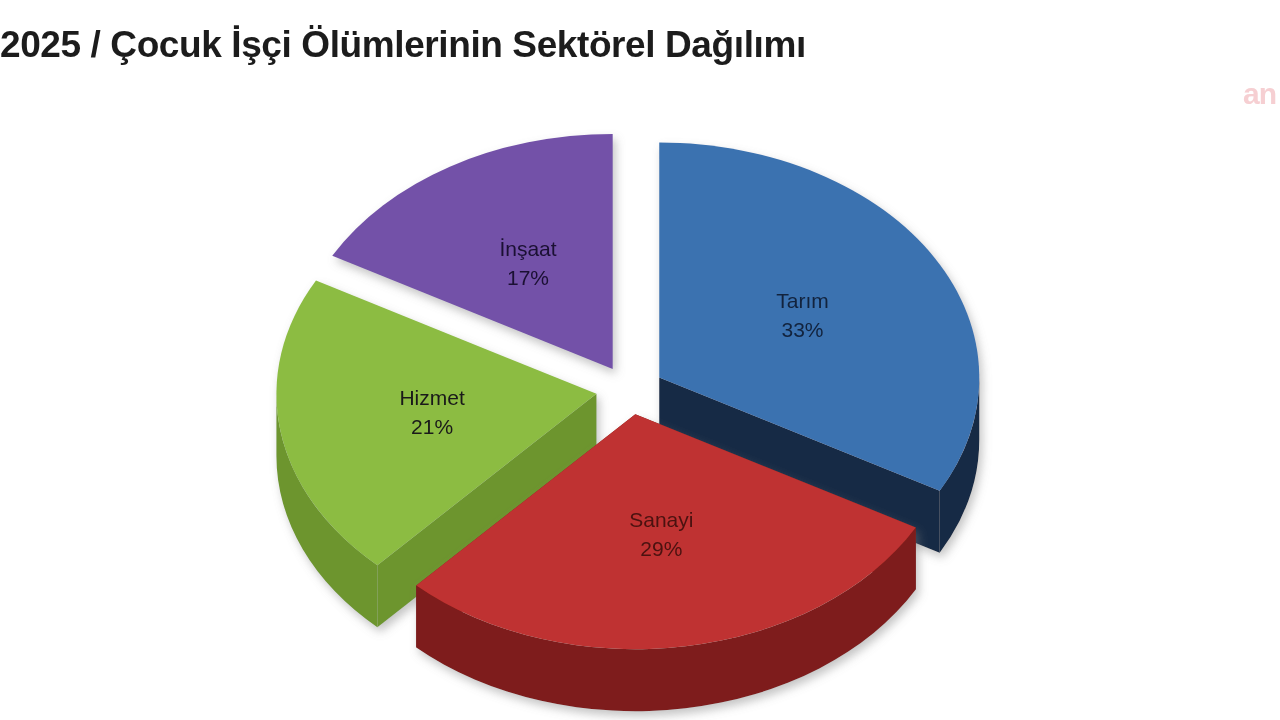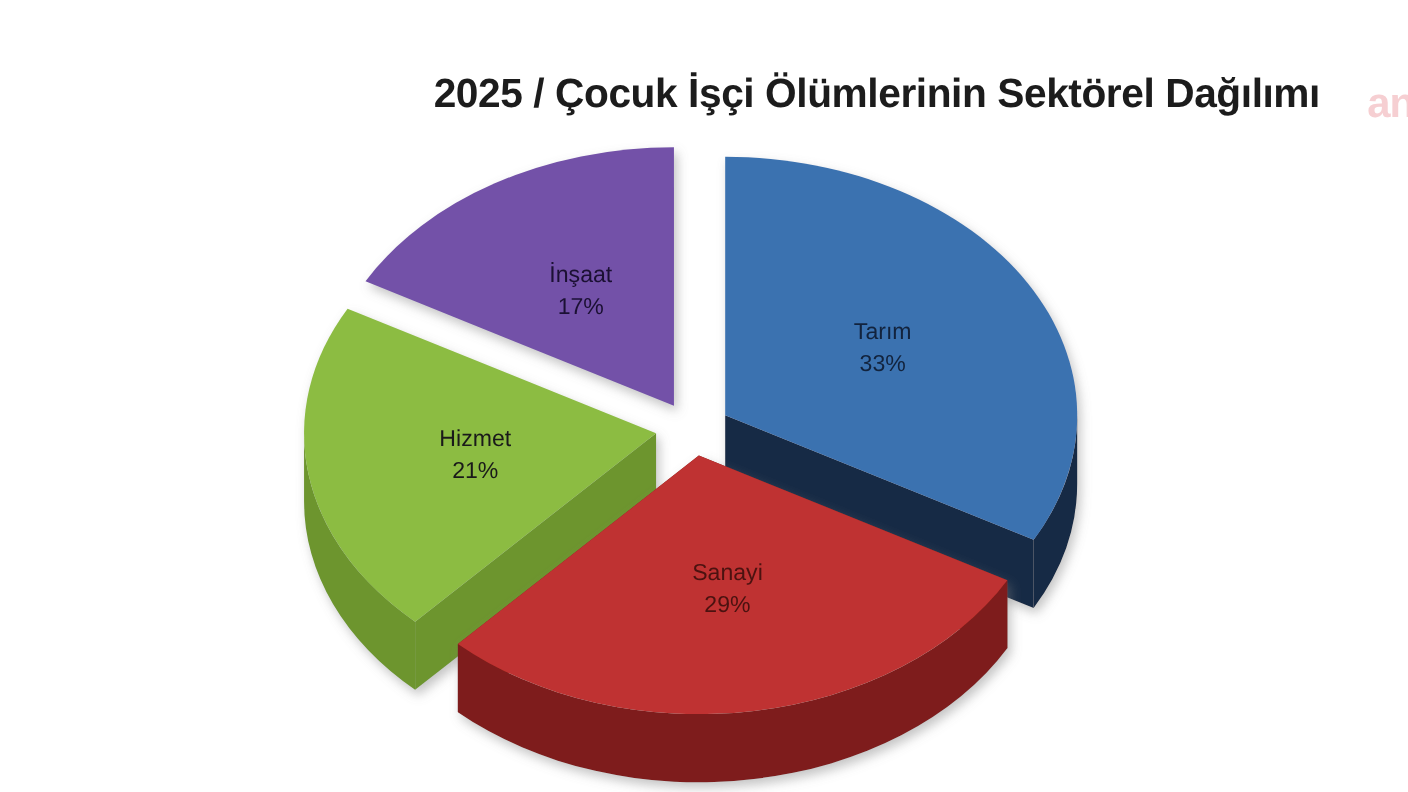--- a/index.html
+++ b/index.html
@@ -18,49 +18,48 @@
     position: relative;
     width: 1280px;
     height: 720px;
     background: #ffffff;
   }
   #chart-title {
     position: absolute;
     top: 24px;
     left: 0;
     width: 1200px;
-    text-align: right;
+    text-align: left;
     font-family: "Liberation Sans", sans-serif;
     font-weight: bold;
     font-size: 37px;
     letter-spacing: -0.4px;
     color: #1c1c1c;
     white-space: nowrap;
-    margin-top: 40px;
   }
   #pie-svg {
     position: absolute;
     left: 0;
     top: 0;
     width: 1280px;
     height: 720px;
   }
   .slice-label {
     font-family: "Liberation Sans", sans-serif;
     font-size: 21px;
     text-anchor: middle;
     dominant-baseline: middle;
   }
   #watermark {
     position: absolute;
     left: 1243px;
     top: 78px;
     font-family: "Liberation Sans", sans-serif;
     font-weight: bold;
-    font-size: 38px;
+    font-size: 30px;
     color: #f6cfd2;
     letter-spacing: -1px;
     white-space: nowrap;
     overflow: hidden;
     width: 37px;
     height: 32px;
     line-height: 32px;
   }
 </style>
 </head>

